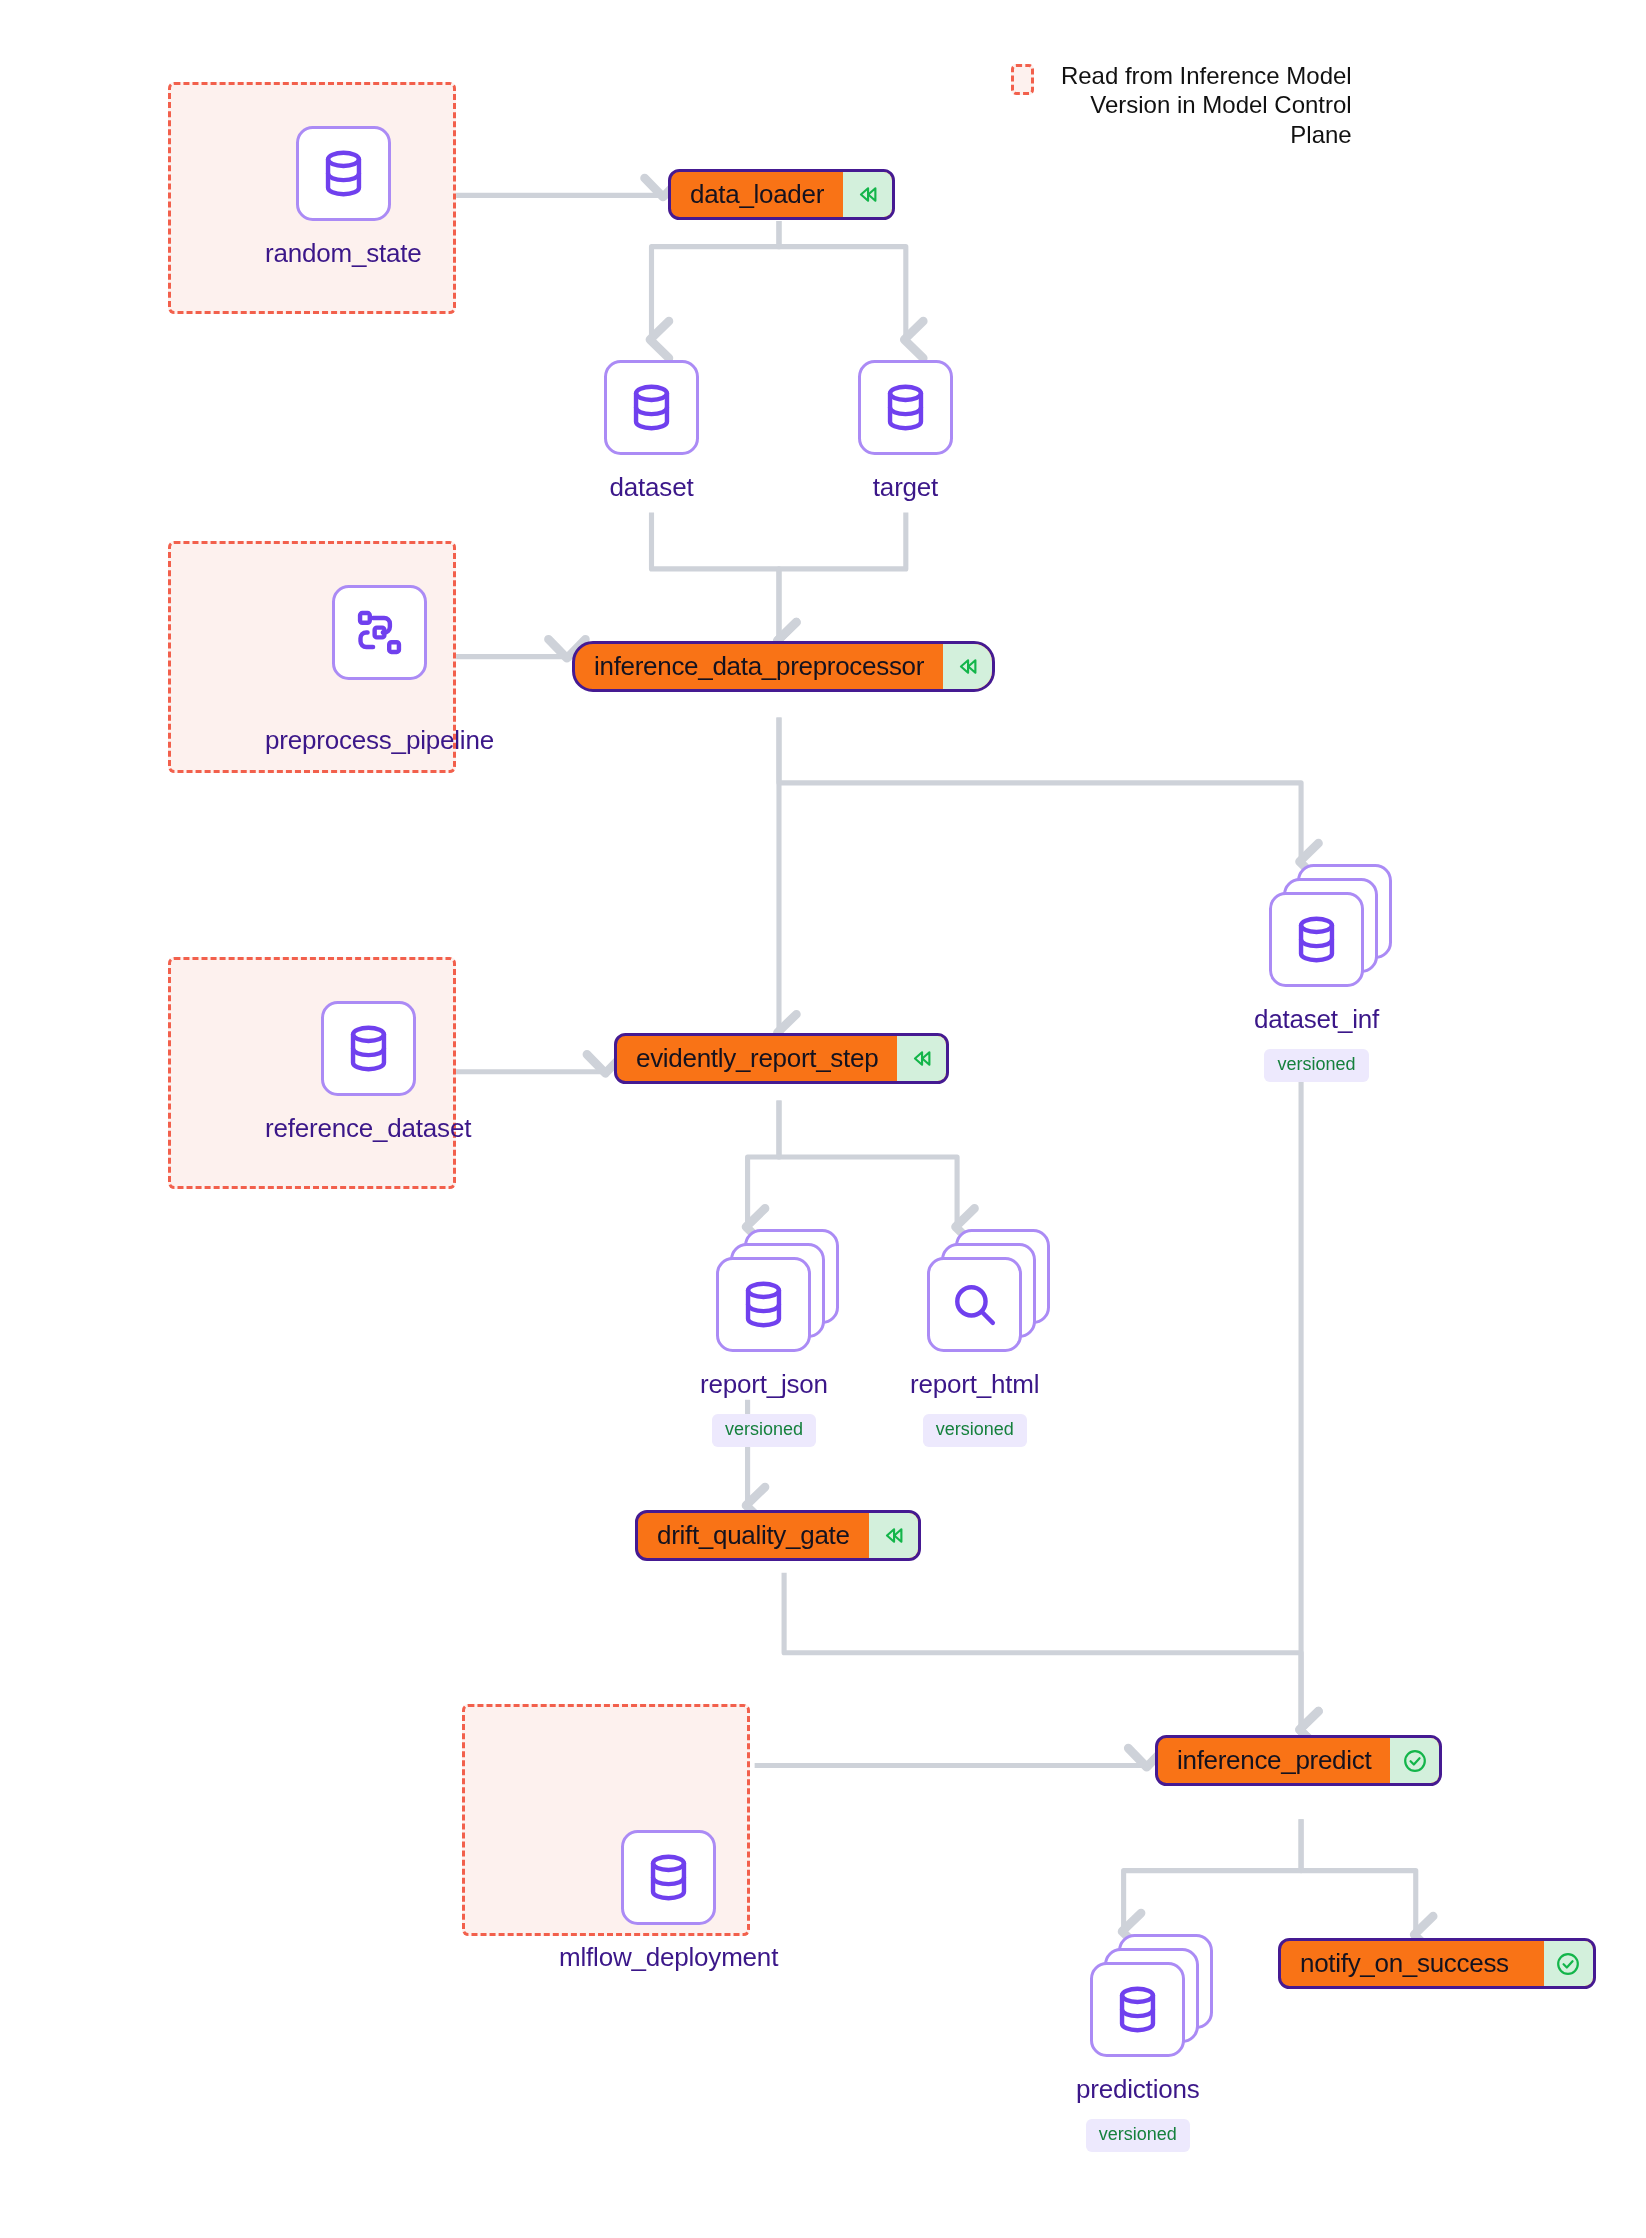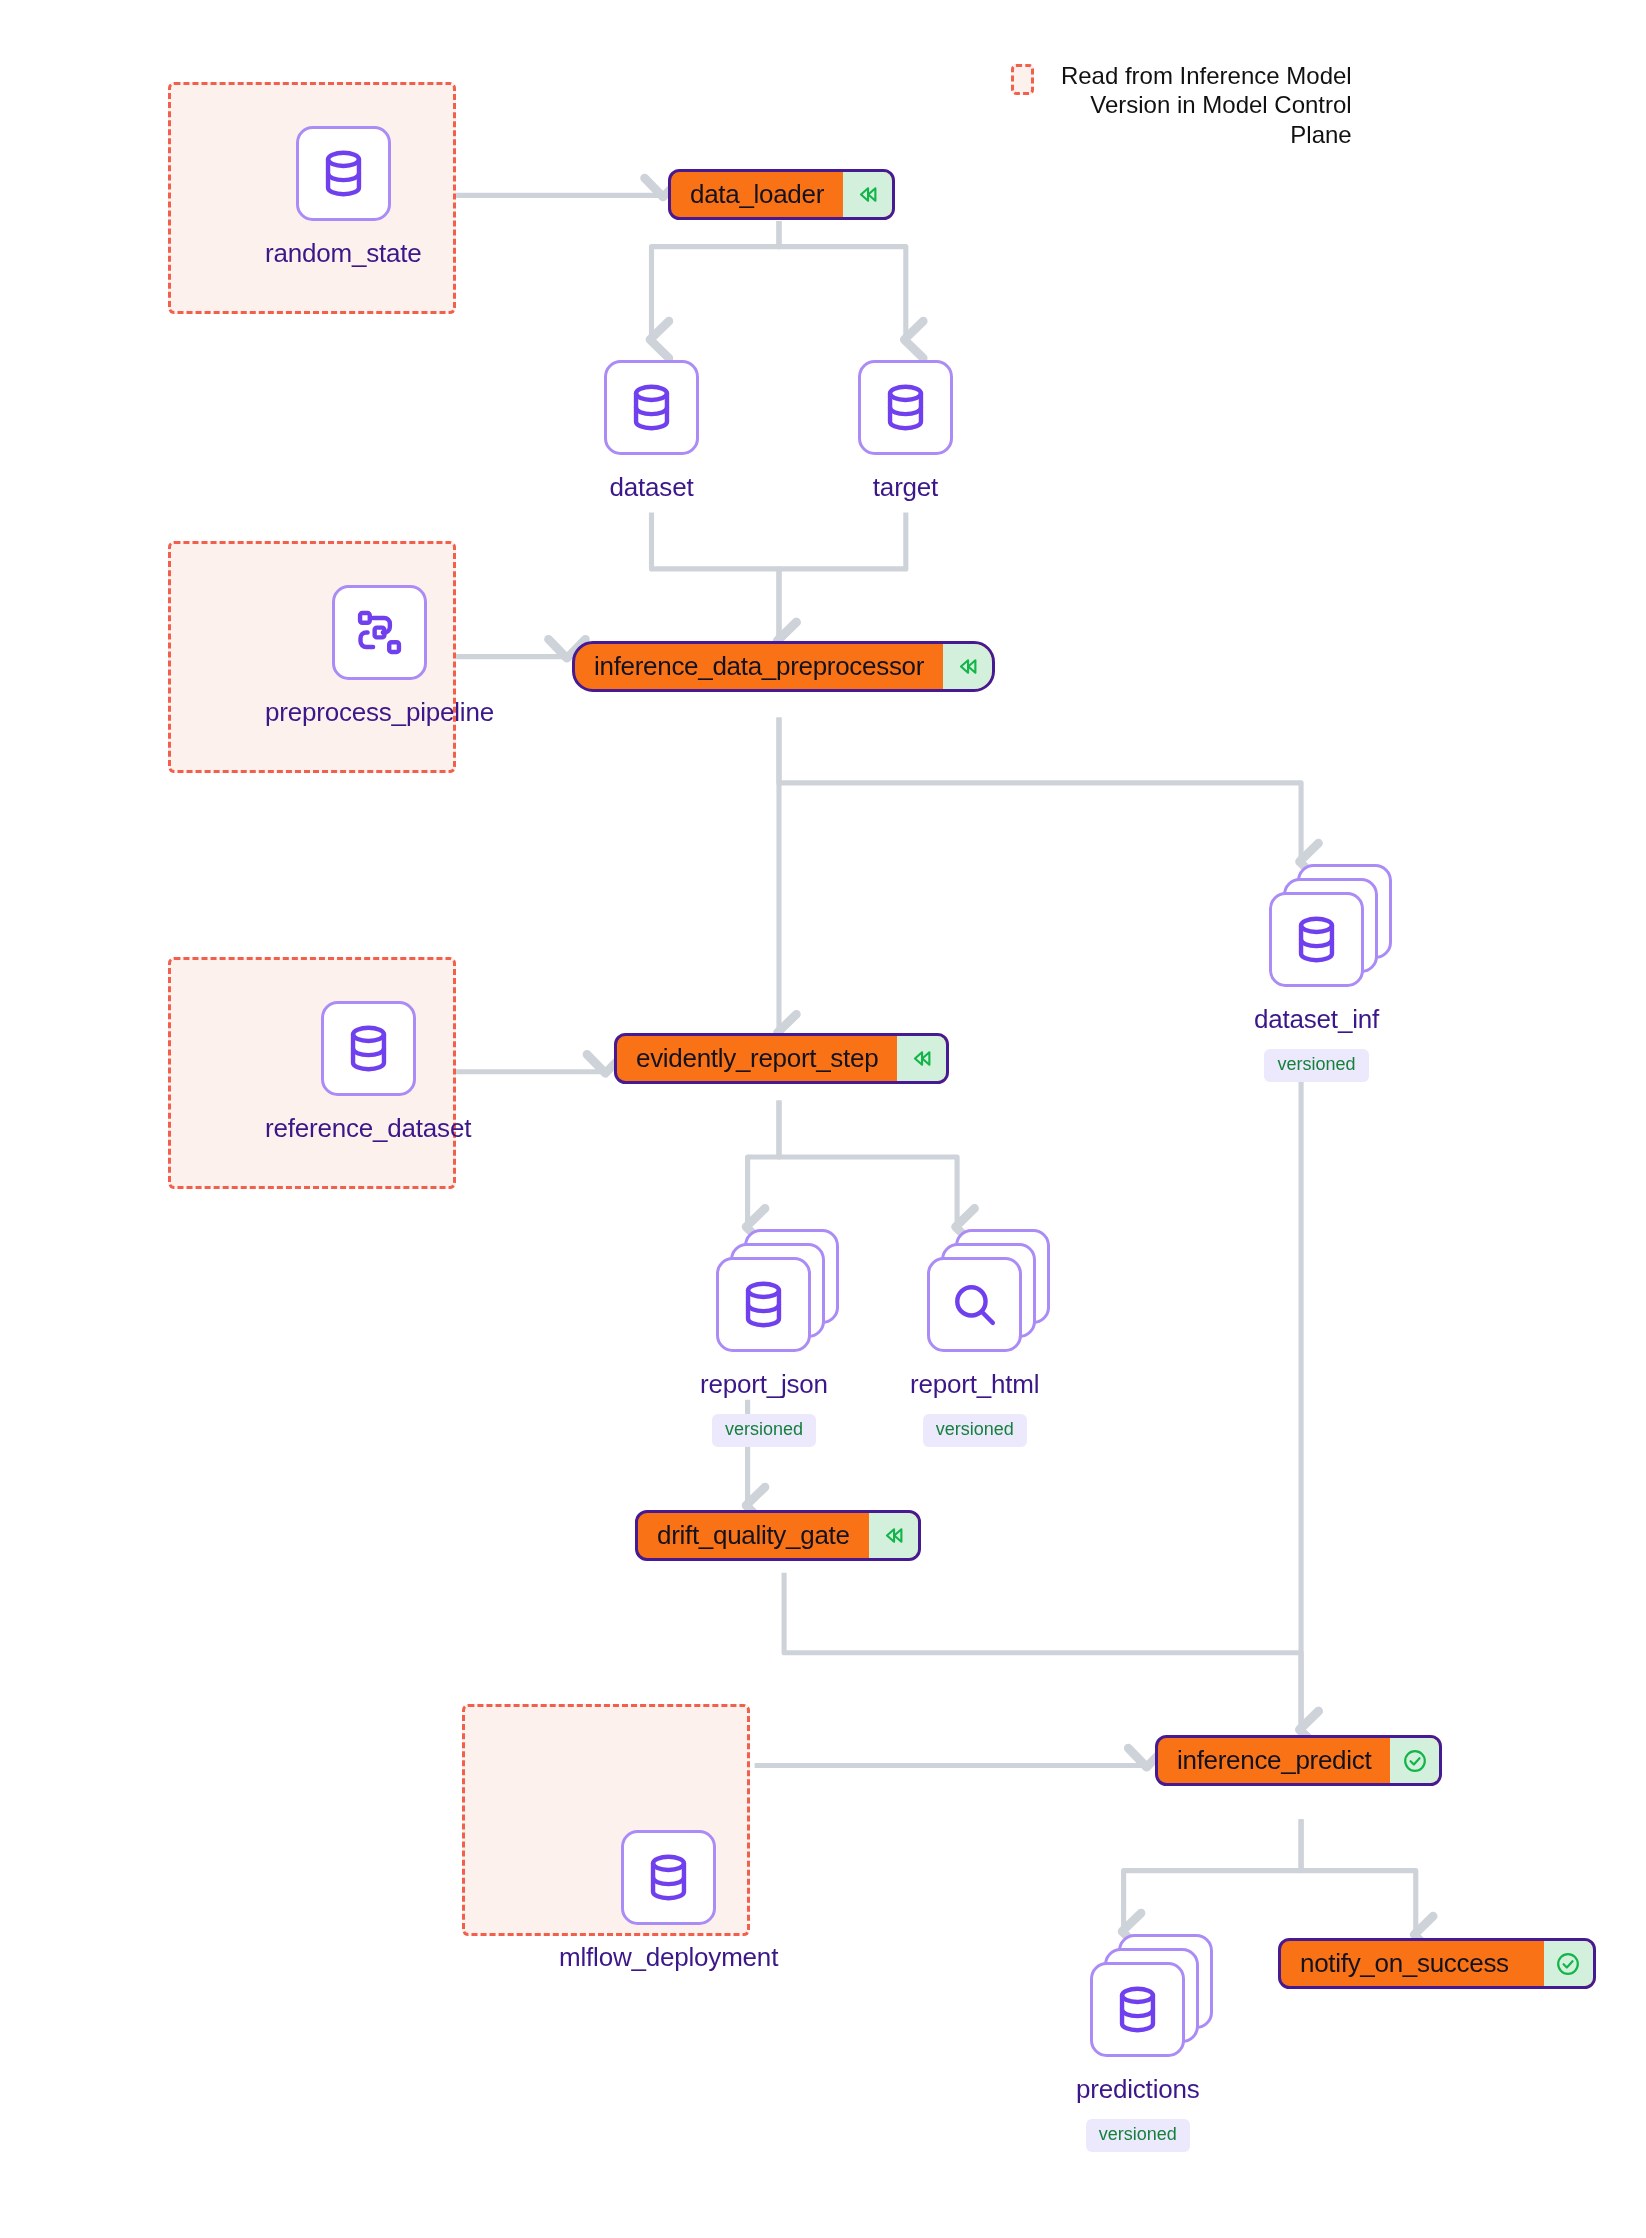--- a/index.html
+++ b/index.html
@@ -228,21 +228,21 @@
         <svg width="53" height="53" viewBox="0 0 24 24" fill="none" stroke="#7040ee" stroke-width="2" stroke-linecap="round" stroke-linejoin="round">
           <ellipse cx="12" cy="5.6" rx="7" ry="3"></ellipse>
           <path d="M5 5.6 v12.8 c0 1.66 3.13 3 7 3 s7 -1.34 7 -3 V5.6"></path>
           <path d="M5 12 c0 1.66 3.13 3 7 3 s7 -1.34 7 -3"></path>
         </svg>
       </div>
     </div>
     <div class="art-label">target</div>
   </div>
 
-  <div class="artifact" style="left:265px; top:585px;">
+  <div class="artifact" style="left:265px; top:585px;gap:28px;">
     <div class="art-tile">
       <div class="art-card c0"></div>
       <div class="art-icon">
         <svg width="53" height="53" viewBox="0 0 24 24" fill="none" stroke="#7040ee" stroke-width="2" stroke-linecap="round" stroke-linejoin="round">
           <rect x="3.2" y="3.2" width="4.4" height="4.4" rx="1"></rect>
           <rect x="9.8" y="9.8" width="4.4" height="4.4" rx="1"></rect>
           <rect x="16.4" y="16.4" width="4.4" height="4.4" rx="1"></rect>
           <path d="M9 5.4 h5.1 a2.6 2.6 0 0 1 2.6 2.6 v1.4 a2.6 2.6 0 0 1 -2.6 2.6 h-0.6"></path>
           <path d="M9.1 18.6 H6 a2.6 2.6 0 0 1 -2.6 -2.6 v-1.4 A2.6 2.6 0 0 1 6 12 h0.6"></path>
         </svg>

